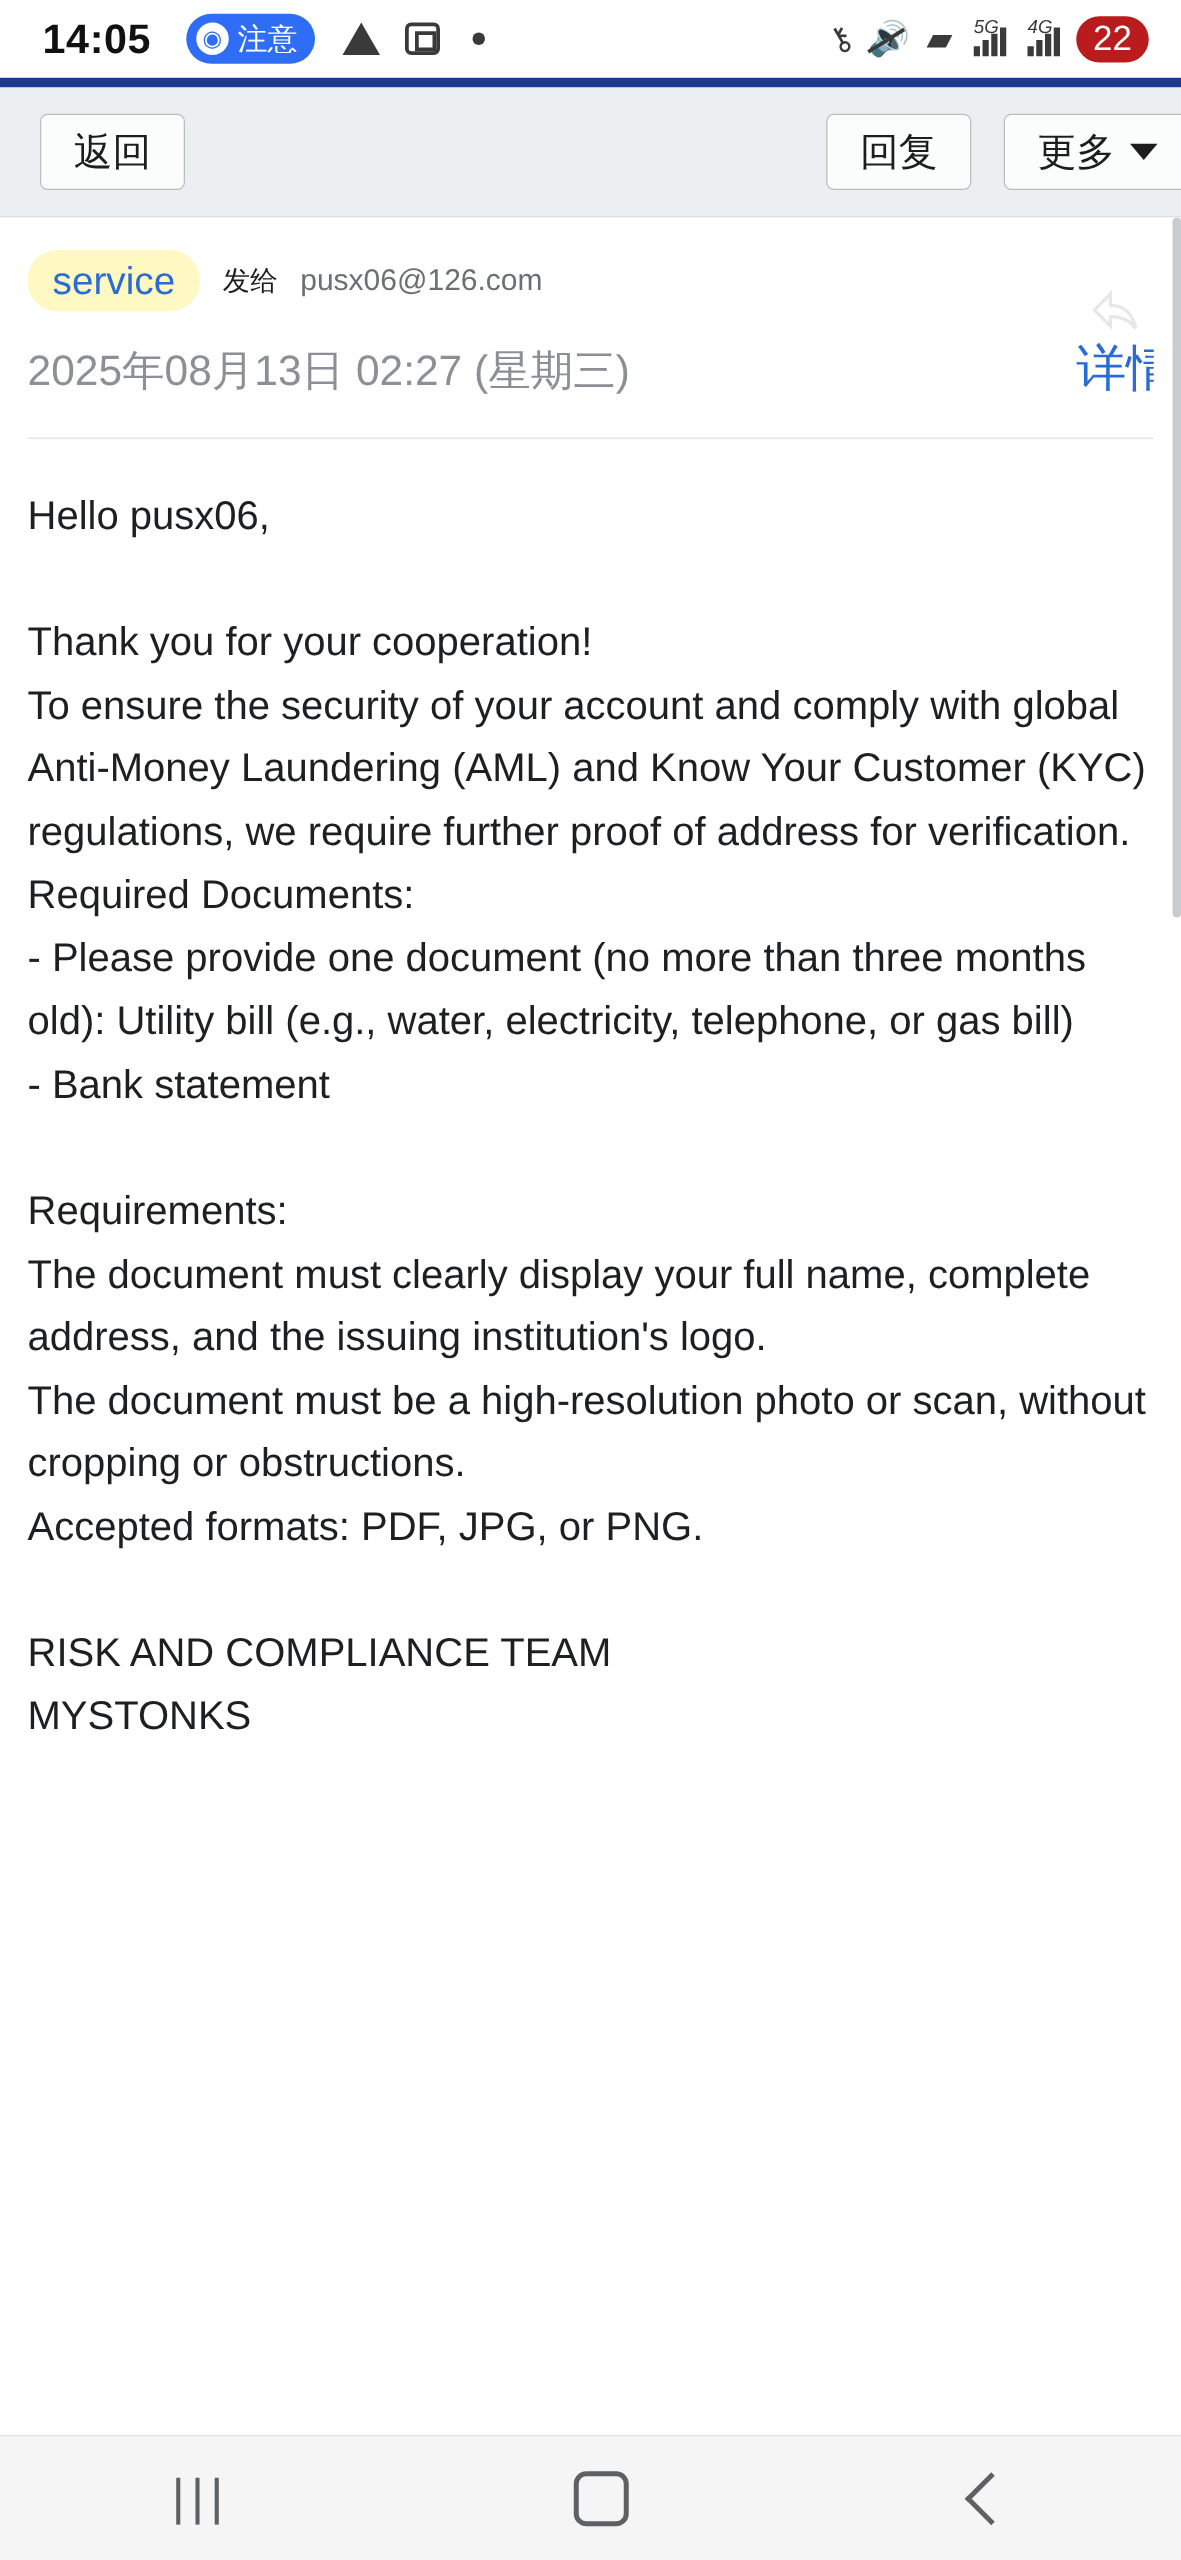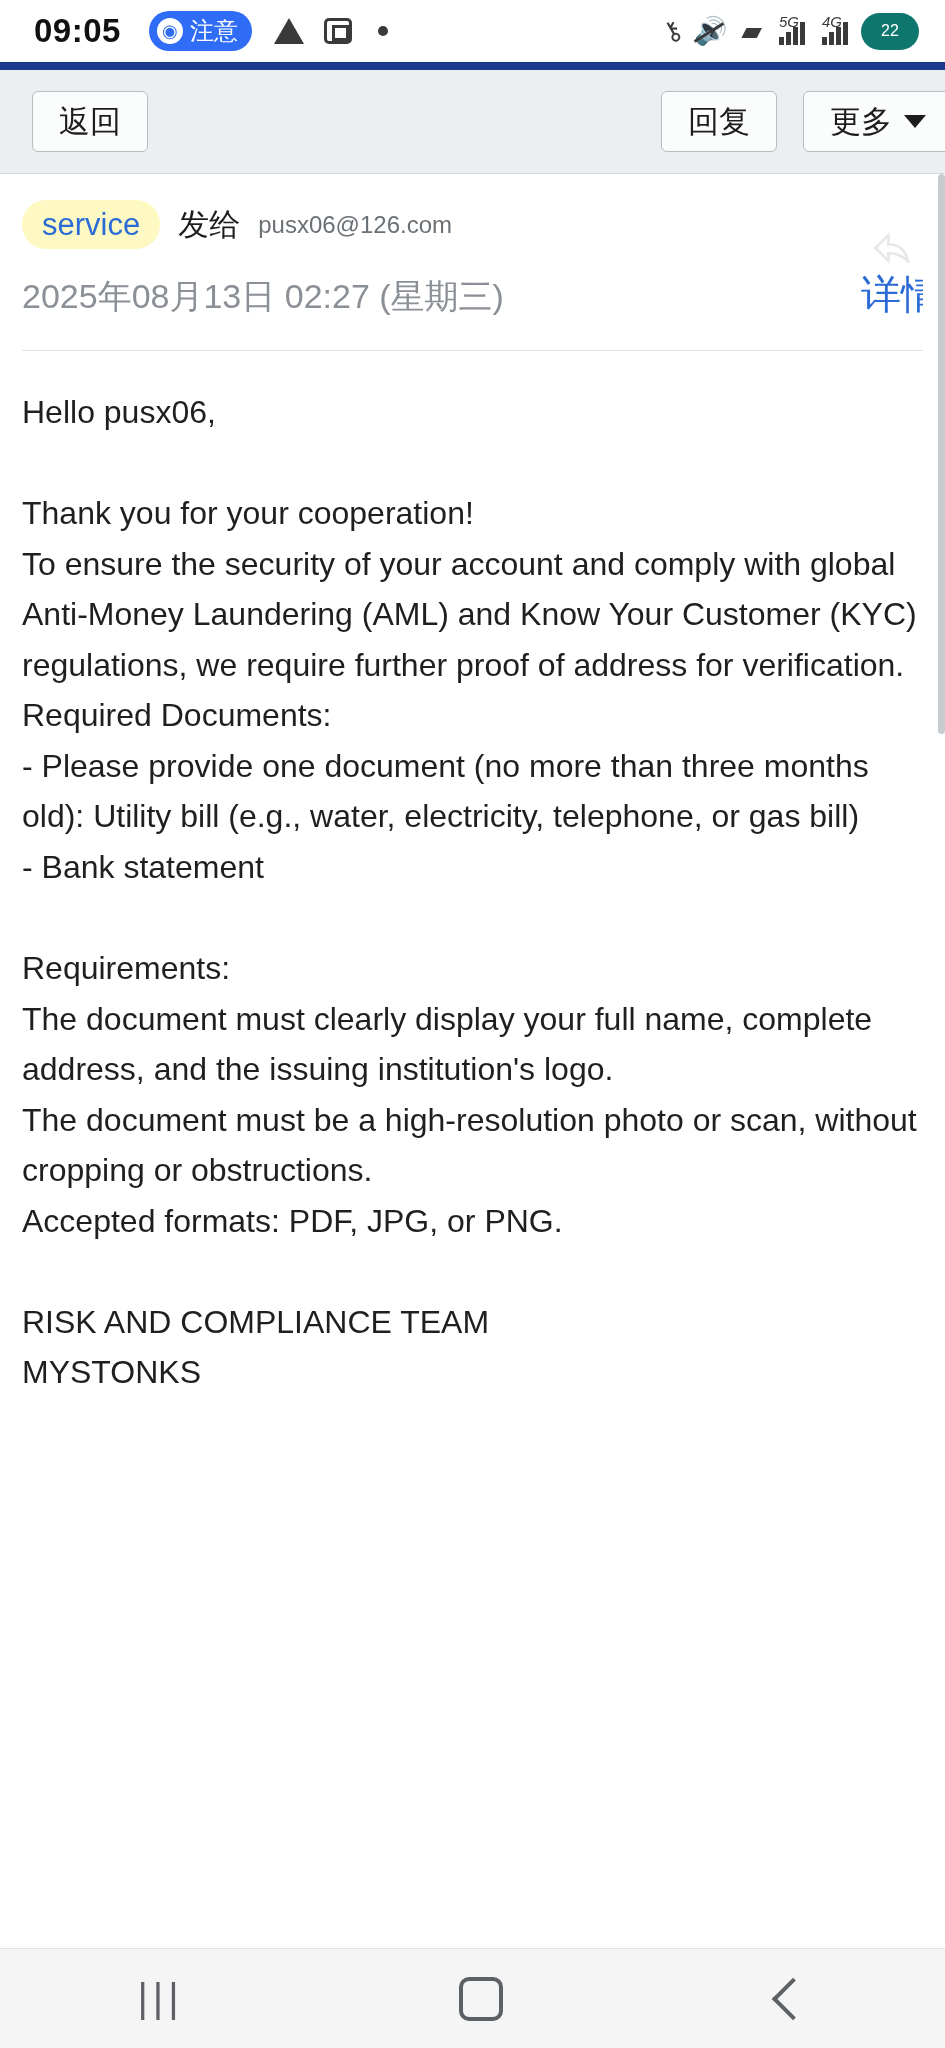--- a/index.html
+++ b/index.html
@@ -115,24 +115,24 @@
   .sig i:nth-child(2) { height: 13px; }
   .sig i:nth-child(3) { height: 18px; }
   .sig i:nth-child(4) { height: 23px; }
   .sig-lbl {
     position: absolute; top: -4px; left: 0;
     font-size: 15px; color: #3a3a3a; white-space: nowrap; font-style: italic;
   }
   .sig-wrap { position: relative; margin-left: 4px; }
   .battery {
     min-width: 58px; height: 37px;
-    background: #0f766e;
+    background: #b91c1c;
     border-radius: 19px;
     color: #fff;
-    font-size: 16px;
+    font-size: 28px;
     display: flex; align-items: center; justify-content: center;
     padding: 0 8px;
   }
 
   
   .blue-bar { height: 8px; background: #1b3a8f; flex: 0 0 8px; }
 
   
   .toolbar {
     flex: 0 0 104px;
@@ -188,21 +188,21 @@
     flex-wrap: nowrap;
   }
   .chip {
     background: #fef9c3;
     color: #2b6bd6;
     border-radius: 24px;
     font-size: 31px;
     padding: 9px 20px;
     line-height: 1;
   }
-  .meta-to { font-size: 31px; color: #1d1d1d; }
+  .meta-to { font-size: 22px; color: #1d1d1d; }
   .meta-addr { font-size: 24px; color: #6b7075; }
   .meta-row2 {
     display: flex; align-items: baseline;
     margin-top: 18px;
   }
   .meta-date { font-size: 34px; color: #8b9096; }
   .meta-detail {
     margin-left: auto;
     font-size: 40px;
     color: #2b6bd6;
@@ -263,21 +263,21 @@
     transform: rotate(45deg);
   }
 </style>
 </head>
 <body>
 
 <div class="screen">
 
   <div class="statusbar">
     <div class="status-left">
-      <span class="status-time">09:05</span>
+      <span class="status-time">14:05</span>
       <span class="notice-pill">
         <span class="circ">◉</span>
         <span>注意</span>
       </span>
       <span class="warn-tri"></span>
       <span class="crop-ico"></span>
       <span class="dot-ico"></span>
     </div>
     <div class="status-right">
       <span class="key-ico">⚷</span>

